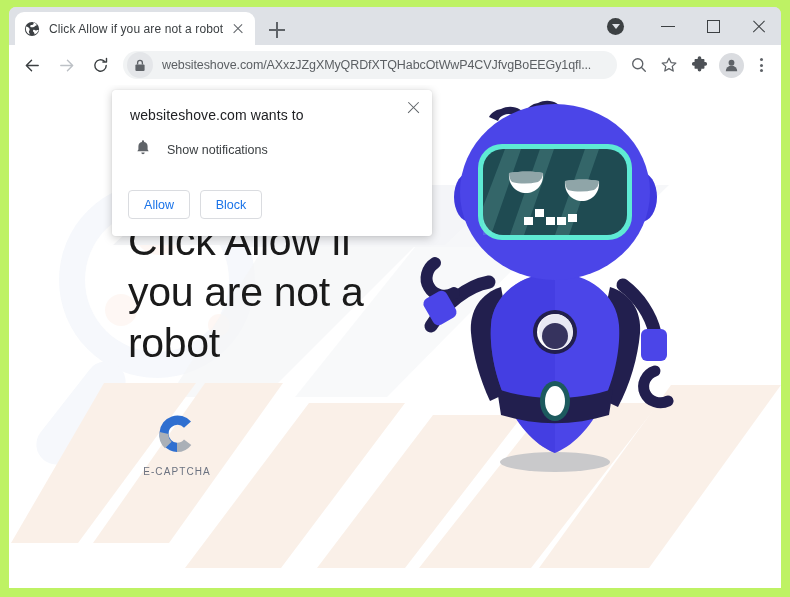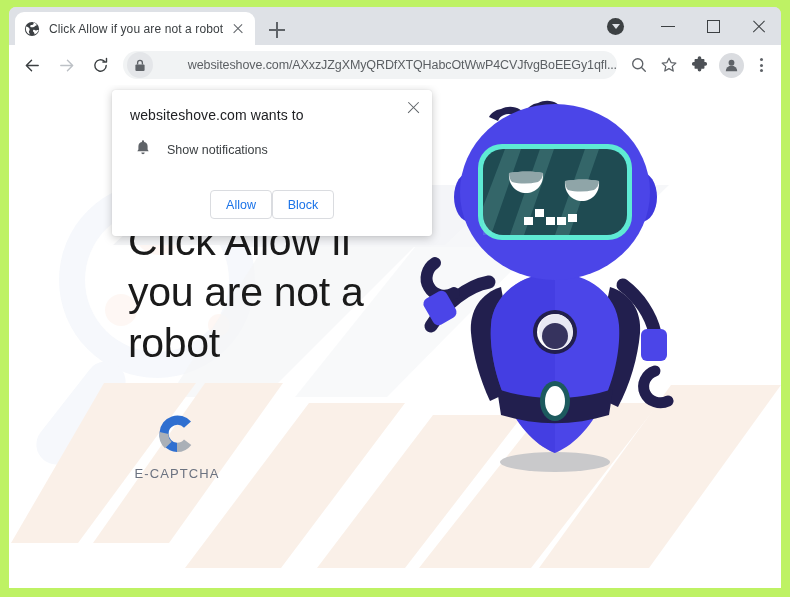--- a/index.html
+++ b/index.html
@@ -165,21 +165,20 @@
   .omnibox {
     flex: 1;
     height: 28px;
     background: #f1f3f4;
     border-radius: 14px;
     display: flex;
     align-items: center;
     margin: 0 6px 0 4px;
     padding-left: 4px;
     overflow: hidden;
-    text-align: right;
   }
 
   .lock-wrap {
     width: 26px; height: 26px;
     border-radius: 50%;
     background: #e4e6e9;
     display: flex;
     align-items: center;
     justify-content: center;
     flex: 0 0 26px;
@@ -257,21 +256,21 @@
   }
 
   .captcha-logo {
     position: absolute;
     left: 125px;
     top: 325px;
     width: 86px;
     text-align: center;
   }
   .captcha-caption {
-    font-size: 13px;
+    font-size: 10px;
     color: #6b7280;
     letter-spacing: 1.1px;
     margin-top: 4px;
   }
 
   .robot {
     position: absolute;
     left: 396px;
     top: 2px;
     width: 300px;
@@ -320,21 +319,22 @@
     text-align: center;
   }
   .perm-row .bell { width: 17px; flex: 0 0 17px; margin-right: 16px; }
   .perm-row .perm-label {
     font-size: 12.5px;
     color: #3c4043;
   }
 
   .perm-actions {
     display: flex;
-    justify-content: center;
+    justify-content: flex-start;
+    gap: 10px;
     padding-bottom: 2px;
   }
   .perm-btn {
     min-width: 62px;
     height: 29px;
     border: 1px solid #dadce0;
     border-radius: 4px;
     background: #ffffff;
     color: #1a73e8;
     font-size: 12.5px;

